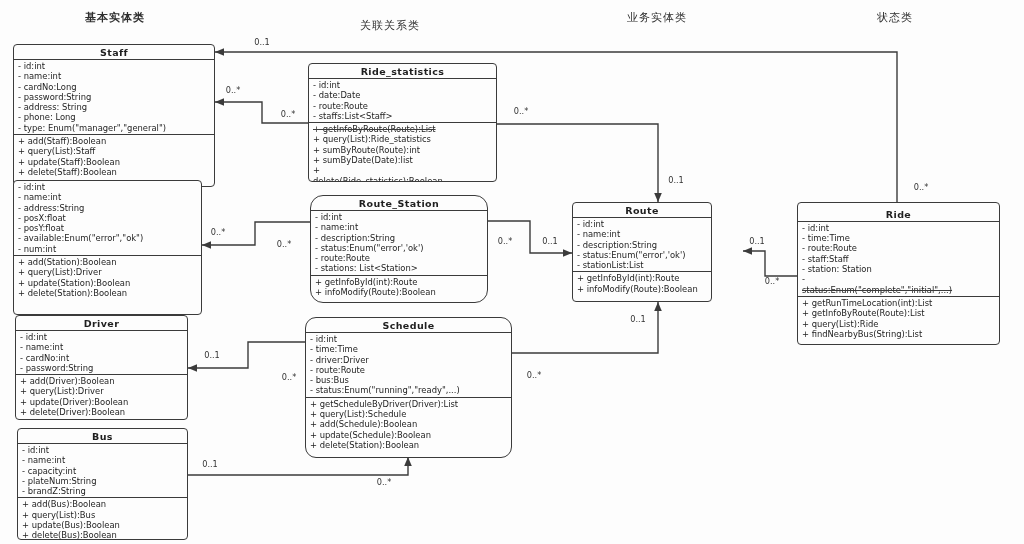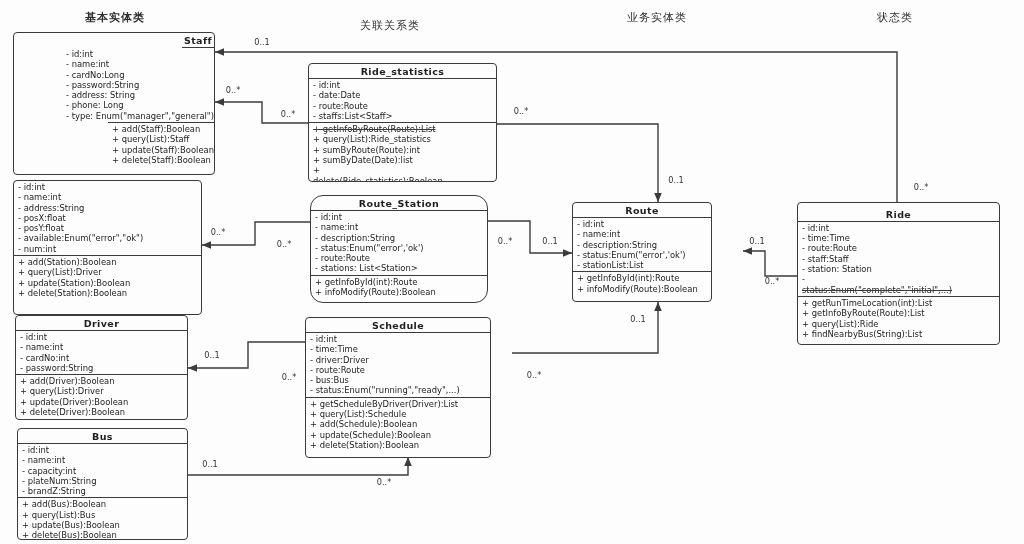--- a/index.html
+++ b/index.html
@@ -88,21 +88,21 @@
         <polyline points="797,276 765,276 765,251 743,251" fill="none" stroke="#3b3b3b" stroke-width="1.4"></polyline>
         <polygon points="743,251 752,247.2 752,254.8" fill="#3b3b3b"></polygon>
         <text x="757" y="244" class="mult" text-anchor="middle">0..1</text>
         <text x="772" y="284" class="mult" text-anchor="middle">0..*</text>
       </g>
     </svg>
 <div class="col-header" style="left: 115px; top: 10px; font-weight: bold;">基本实体类</div>
     <div class="col-header" style="left: 390px; top: 18px; font-family: Liberation Mono, monospace;">关联关系类</div>
     <div class="col-header" style="left: 657px; top: 10px;">业务实体类</div>
     <div class="col-header" style="left: 895px; top: 10px;">状态类</div>
-    <div class="class-box" style="left: 13px; top: 32px; width: 202px; height: 143px; align-items: flex-end;">
+    <div class="class-box" style="left: 13px; top: 44px; width: 202px; height: 143px;">
       <div class="class-title">Staff</div>
       <div class="sec attributes">
         <div class="line">- id:int</div>
         <div class="line">- name:int</div>
         <div class="line">- cardNo:Long</div>
         <div class="line">- password:String</div>
         <div class="line">- address: String</div>
         <div class="line">- phone: Long</div>
         <div class="line">- type: Enum("manager","general")</div>
       </div>
@@ -186,21 +186,21 @@
         <div class="line">- description:String</div>
         <div class="line">- status:Enum("error','ok')</div>
         <div class="line">- route:Route</div>
         <div class="line u">- stations: List&lt;Station&gt;</div>
       </div>
       <div class="sec methods">
         <div class="line">+ getInfoById(int):Route</div>
         <div class="line">+ infoModify(Route):Boolean</div>
       </div>
     </div>
-    <div class="class-box" style="left: 305px; top: 317px; width: 186px; height: 141px;">
+    <div class="class-box" style="left: 305px; top: 317px; width: 207px; height: 141px; border-radius: 11px;">
       <div class="class-title">Schedule</div>
       <div class="sec attributes">
         <div class="line">- id:int</div>
         <div class="line">- time:Time</div>
         <div class="line">- driver:Driver</div>
         <div class="line">- route:Route</div>
         <div class="line">- bus:Bus</div>
         <div class="line u">- status:Enum("running","ready",...)</div>
       </div>
       <div class="sec methods">

